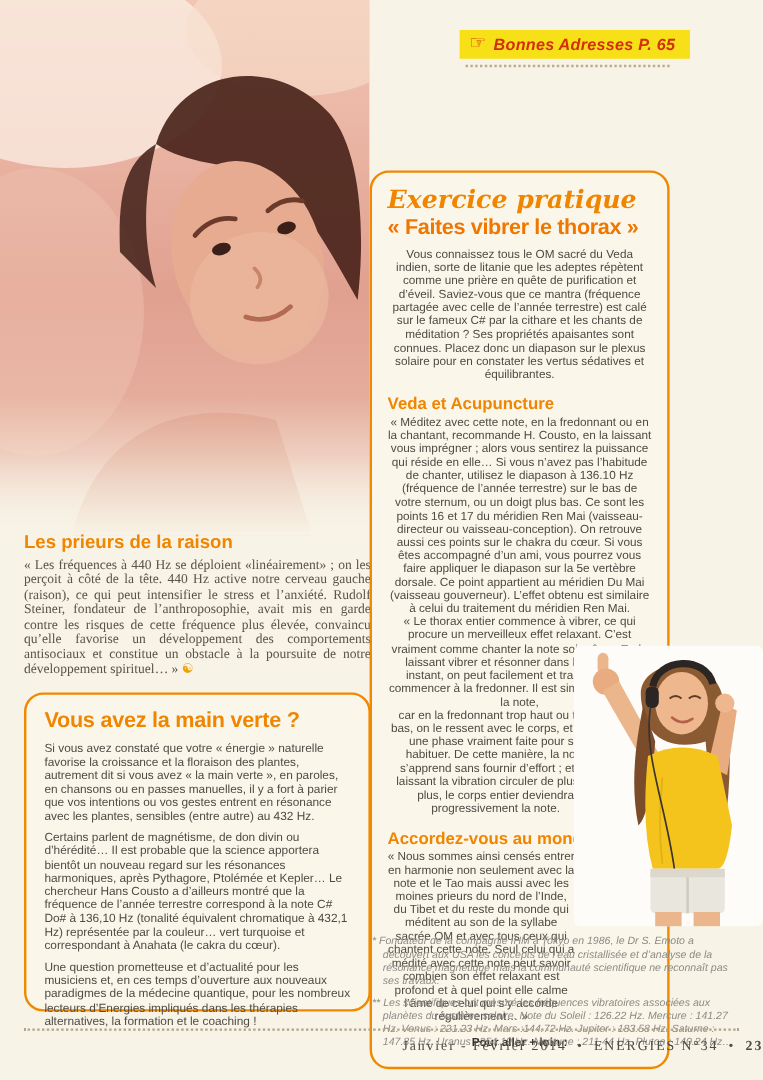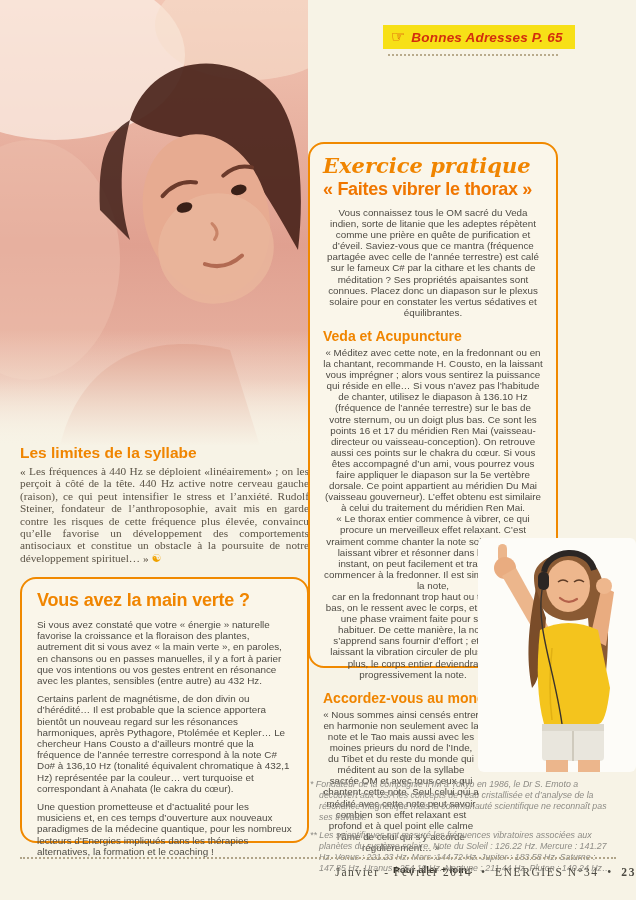--- a/index.html
+++ b/index.html
@@ -25,21 +25,21 @@
                 font-family:"Liberation Serif",serif;font-size:11.3px;line-height:12.4px;
                 text-align:justify;color:#5b5346;}
   .yinyang{color:#f0a200;font-size:11px;font-family:"DejaVu Sans",sans-serif;}
 
   .obox{border:2.5px solid #f08900;border-radius:16px;background:#faf6ea;box-sizing:border-box;position:absolute;}
   .box-left{left:20px;top:577px;width:289px;height:266px;padding:11px 15px 8px;}
   .box-left h2{font-size:18px;letter-spacing:-.2px;margin:0 0 8px;}
   .box-left p{font-size:9.9px;line-height:11.2px;margin:0 0 7px;}
 
   
-  .box-right{left:308px;top:142px;width:250px;height:526px;padding:10px 13px;}
+  .box-right{left:308px;top:142px;width:250px;height:749px;padding:10px 13px;}
   .kicker{color:#f08500;font-family:"DejaVu Serif",serif;font-style:italic;font-weight:bold;
           font-size:21px;line-height:24px;margin:0;}
   .ex-title{color:#f07600;font-weight:bold;font-size:18px;line-height:21px;margin:1px 0 7px;letter-spacing:-.3px;}
   .box-right p{font-size:9.8px;line-height:11.1px;margin:0;text-align:center;}
   .box-right h3{font-size:14px;margin:10px 0 3px;}
   .narrow1{margin-right:40px !important;}
   .narrow2{margin-right:64px !important;}
   .more-label{font-size:14px;font-weight:bold;color:#353229;margin:11px 0 2px !important;}
 
   
@@ -98,21 +98,21 @@
       <rect x="0" y="330" width="308" height="116" fill="url(#pgfade)"></rect>
     </svg>
   </div>
 
   <div class="badge">
     <span class="hand">☞</span>
     <span class="lbl">Bonnes Adresses P. 65</span>
   </div>
   <div class="dotted top"></div>
 
-  <h2 class="h-orange limites-head">Les limites de la syllabe</h2>
+  <h2 class="h-orange limites-head">Les prieurs de la raison</h2>
   <div class="limites-body">
     <span>« Les fréquences à 440 Hz se déploient «linéairement» ; on les perçoit à côté de la tête. 440 Hz active notre cerveau gauche (raison), ce qui peut intensifier le stress et l’anxiété. Rudolf Steiner, fondateur de l’anthroposophie, avait mis en garde contre les risques de cette fréquence plus élevée, convaincu qu’elle favorise un développement des comportements antisociaux et constitue un obstacle à la poursuite de notre développement spirituel… »</span>
     <span class="yinyang">☯</span>
   </div>
 
   <div class="obox box-left">
     <h2 class="h-orange">Vous avez la main verte ?</h2>
     <p>Si vous avez constaté que votre « énergie » naturelle favorise la croissance et la floraison des plantes, autrement dit si vous avez « la main verte », en paroles, en chansons ou en passes manuelles, il y a fort à parier que vos intentions ou vos gestes entrent en résonance avec les plantes, sensibles (entre autre) au 432 Hz.</p>
     <p>Certains parlent de magnétisme, de don divin ou d’hérédité… Il est probable que la science apportera bientôt un nouveau regard sur les résonances harmoniques, après Pythagore, Ptolémée et Kepler… Le chercheur Hans Cousto a d’ailleurs montré que la fréquence de l’année terrestre correspond à la note C# Do# à 136,10 Hz (tonalité équivalent chromatique à 432,1 Hz) représentée par la couleur… vert turquoise et correspondant à Anahata (le cakra du cœur).</p>
     <p>Une question prometteuse et d’actualité pour les musiciens et, en ces temps d’ouverture aux nouveaux paradigmes de la médecine quantique, pour les nombreux lecteurs d’Energies impliqués dans les thérapies alternatives, la formation et le coaching !</p>

